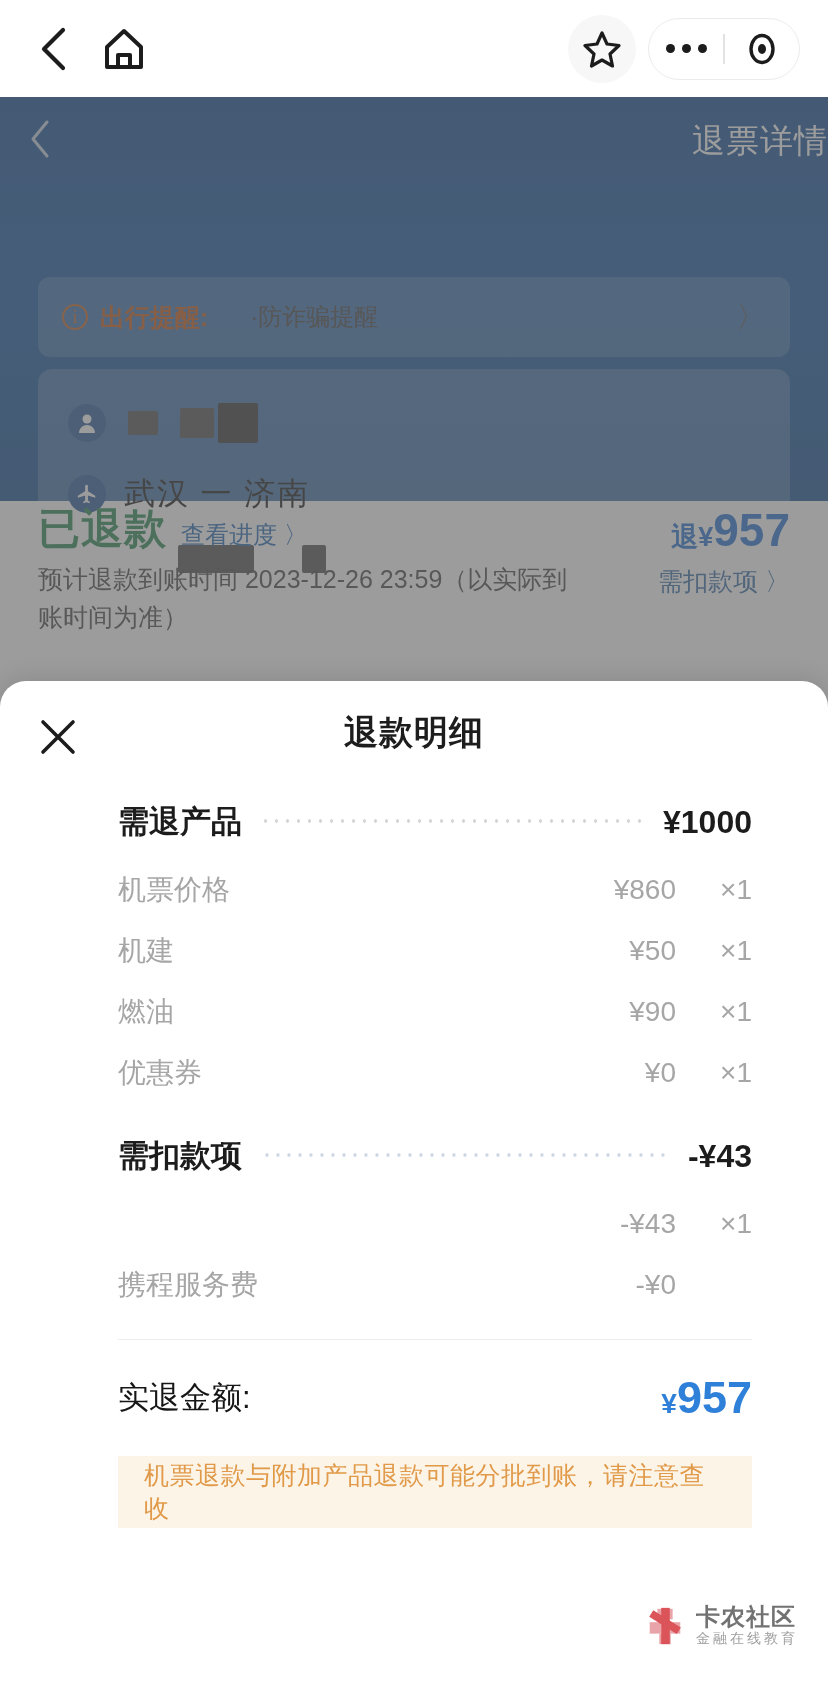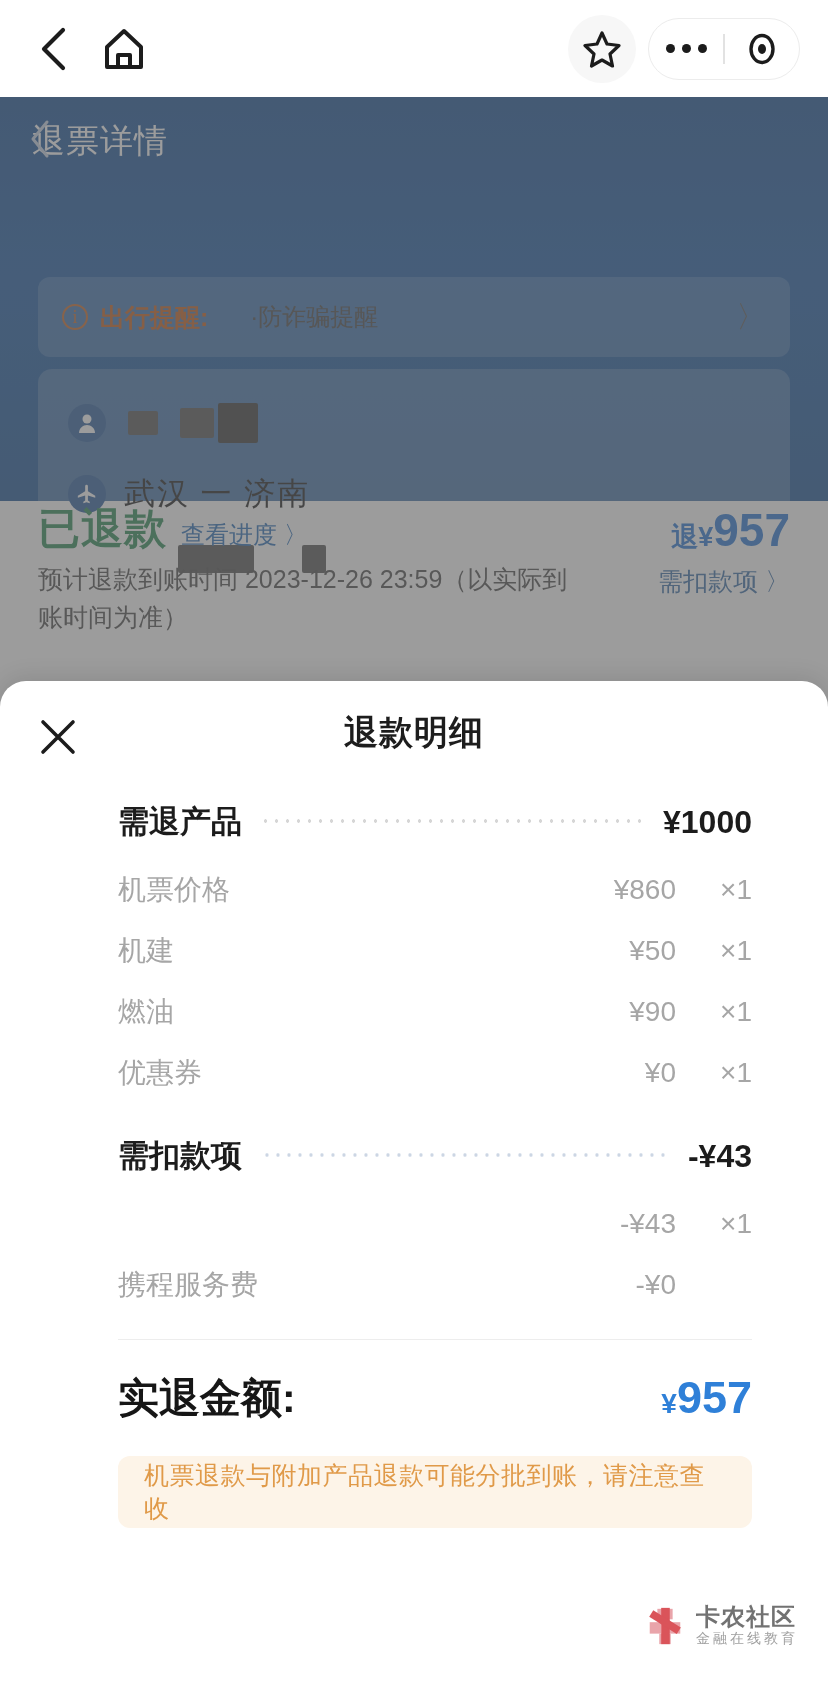--- a/index.html
+++ b/index.html
@@ -37,21 +37,21 @@
   .app{
     position:absolute; left:0; top:97px; width:828px; height:1603px;
     background:#ffffff; overflow:hidden;
   }
   .app-blue{
     position:absolute; left:0; top:0; width:828px; height:404px;
     background:linear-gradient(180deg,#1a5296 0%,#1d5ba4 45%,#1b5596 100%);
   }
   .app-nav{
     position:absolute; left:0; top:0; width:828px; height:88px;
-    display:flex; align-items:center; justify-content:flex-start;padding-left:32px;
+    display:flex; align-items:center; justify-content:flex-end;
   }
   .app-nav .back{ position:absolute; left:28px; top:50%; transform:translateY(-50%); }
   .app-nav .title{
     color:#ffffff; font-size:33px; letter-spacing:1px; font-weight:500;
   }
 
   .notice-card{
     position:absolute; left:38px; top:180px; width:752px; height:80px;
     background:rgba(255,255,255,0.16); border-radius:12px;
     display:flex; align-items:center; padding:0 24px;
@@ -131,26 +131,26 @@
   .item-row .name{ white-space:nowrap; }
   .item-row .sp{ flex:1; }
   .item-row .price{ white-space:nowrap; }
   .item-row .qty{ width:60px; text-align:right; white-space:nowrap; }
 
   .divider{ height:1px; background:#ededed; margin:24px 0 0 0; }
 
   .total-row{
     display:flex; align-items:center; height:116px;
   }
-  .total-label{ font-size:41px; color:#161616; font-weight:700; }
+  .total-label{ font-size:31px; color:#161616; font-weight:400; }
   .total-val{ margin-left:auto; color:#2f80d8; font-weight:700; font-size:28px; }
   .total-val b{ font-size:45px; font-weight:700; }
 
   .tip-banner{
-    margin:0 0 0 0; height:72px; background:#fdf4e8; border-radius:12px;
+    margin:0 0 0 0; height:72px; background:#fdf4e8; border-radius:0;
     display:flex; align-items:center; padding:0 26px;
   }
   .tip-text{ color:#e09a49; font-size:25px; letter-spacing:0.5px; }
 
   
   .watermark{
     position:absolute; right:30px; top:1604px;
     display:flex; align-items:center; opacity:0.95;
   }
   .wm-logo{ width:42px; height:42px; flex:0 0 auto; }

